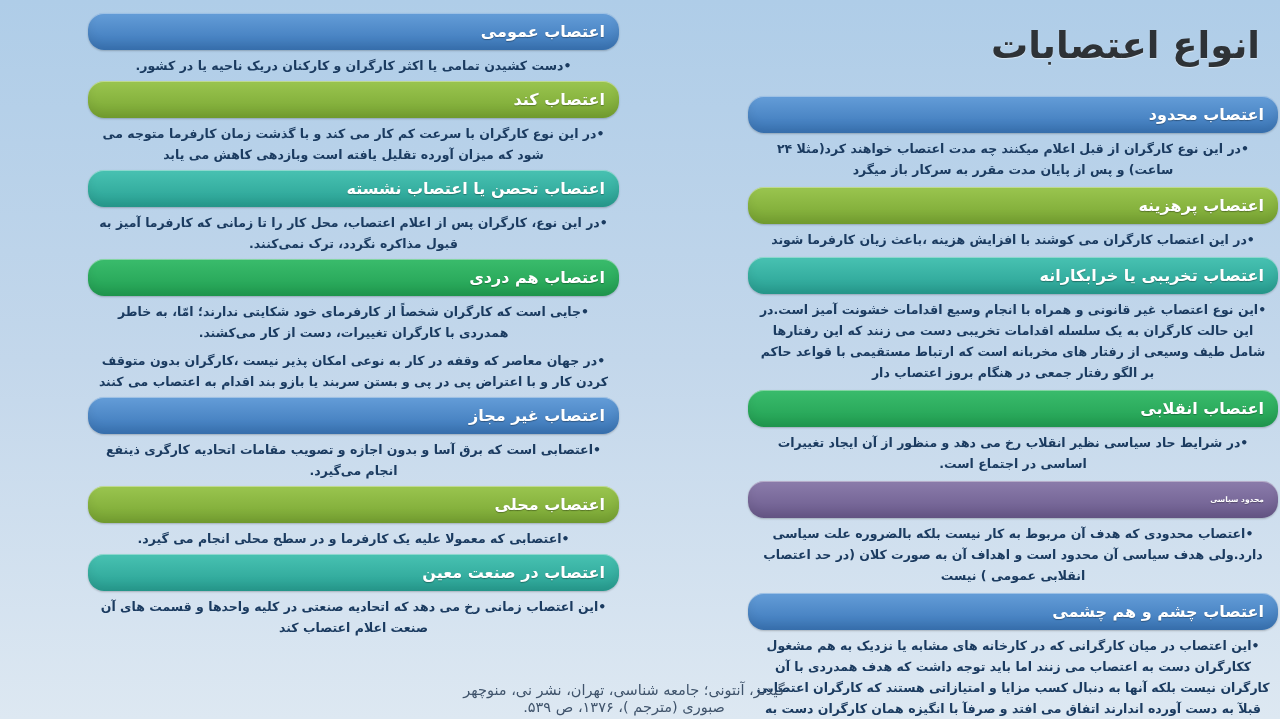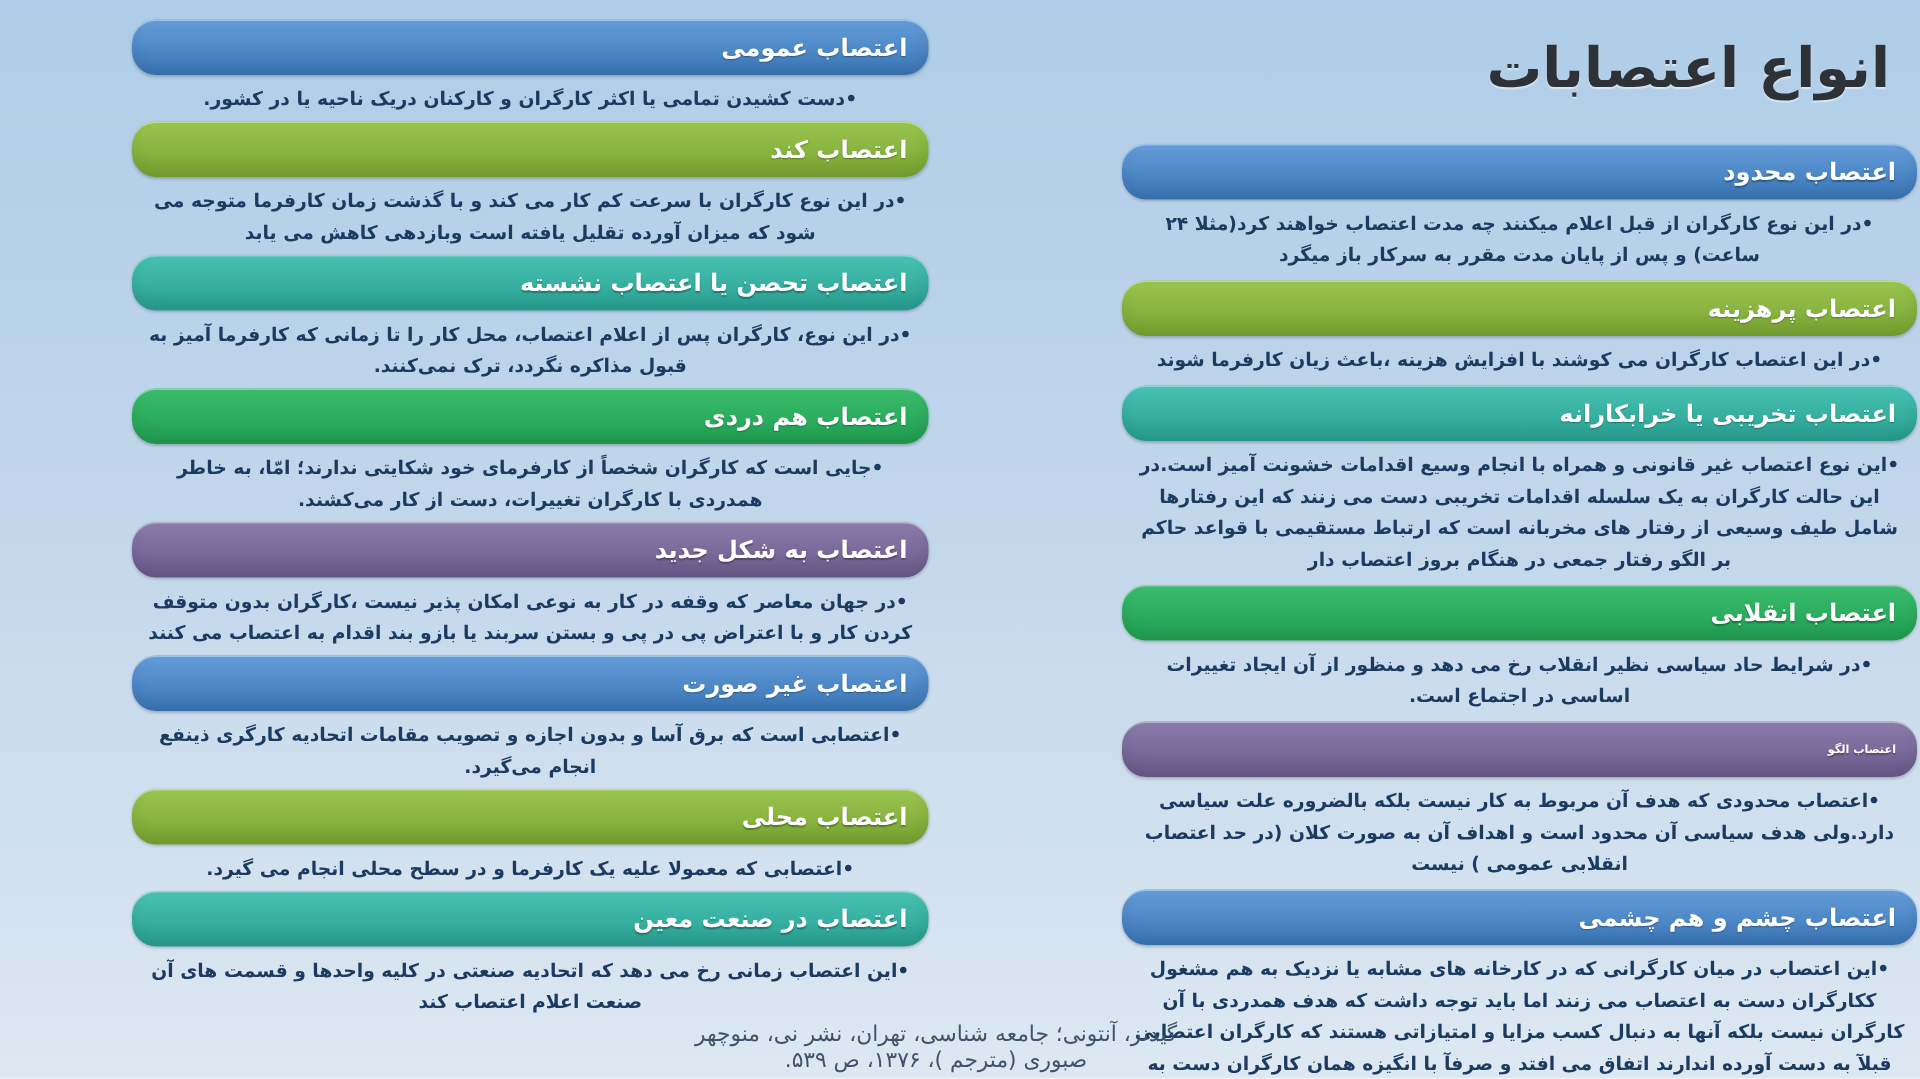--- a/index.html
+++ b/index.html
@@ -73,28 +73,25 @@
       </div>
       <div class="desc">•در این نوع، کارگران پس از اعلام اعتصاب، محل کار را تا زمانی که کارفرما آمیز به قبول مذاکره نگردد، ترک نمی‌کنند.</div>
     </div>
     <div class="item">
       <div class="bar bar-green">
         <span class="bar-label">اعتصاب هم دردی</span>
       </div>
       <div class="desc">•جایی است که کارگران شخصاً از کارفرمای خود شکایتی ندارند؛ امّا، به خاطر همدردی با کارگران تغییرات، دست از کار می‌کشند.</div>
     </div>
     <div class="item">
-      <div class="bar bar-purple">
-        <span class="bar-label">اعتصاب به شکل جدید</span>
-      </div>
       <div class="desc">•در جهان معاصر که وقفه در کار به نوعی امکان پذیر نیست ،کارگران بدون متوقف کردن کار و با اعتراض پی در پی و بستن سربند یا بازو بند اقدام به  اعتصاب می کنند</div>
     </div>
     <div class="item">
       <div class="bar bar-blue">
-        <span class="bar-label">اعتصاب غیر صورت</span>
+        <span class="bar-label">اعتصاب غیر مجاز</span>
       </div>
       <div class="desc">•اعتصابی است که برق آسا و بدون اجازه و تصویب مقامات اتحادیه کارگری ذینفع انجام می‌گیرد.</div>
     </div>
     <div class="item">
       <div class="bar bar-olive">
         <span class="bar-label">اعتصاب محلی</span>
       </div>
       <div class="desc">•اعتصابی که معمولا علیه یک کارفرما و در سطح محلی انجام می گیرد.</div>
     </div>
     <div class="item">
@@ -124,21 +121,21 @@
       <div class="desc">•این نوع اعتصاب غیر قانونی و همراه با انجام وسیع اقدامات خشونت آمیز است.در این حالت کارگران به یک سلسله اقدامات تخریبی دست می زنند که این رفتارها شامل طیف وسیعی از رفتار های مخربانه است که ارتباط مستقیمی با قواعد حاکم بر الگو رفتار جمعی در هنگام بروز اعتصاب دار</div>
     </div>
     <div class="item">
       <div class="bar bar-green">
         <span class="bar-label">اعتصاب انقلابی</span>
       </div>
       <div class="desc">•در شرایط حاد سیاسی نظیر انقلاب رخ می دهد و منظور از آن ایجاد تغییرات اساسی در اجتماع است.</div>
     </div>
     <div class="item">
       <div class="bar bar-purple small">
-        <span class="bar-label">اعتصاب الگو</span>
+        <span class="bar-label">محدود سیاسی</span>
       </div>
       <div class="desc">•اعتصاب محدودی که هدف آن مربوط به کار نیست بلکه بالضروره علت سیاسی دارد.ولی هدف سیاسی آن محدود است و اهداف آن به صورت کلان (در حد اعتصاب انقلابی عمومی ) نیست</div>
     </div>
     <div class="item">
       <div class="bar bar-blue">
         <span class="bar-label">اعتصاب چشم و هم چشمی</span>
       </div>
       <div class="desc">•این اعتصاب در میان کارگرانی که در کارخانه های مشابه یا نزدیک به هم مشغول ککارگران دست به اعتصاب می زنند اما باید توجه داشت که هدف همدردی با آن کارگران نیست بلکه آنها به دنبال کسب مزایا و امتیازاتی هستند که کارگران اعتصابی قبلآ به دست آورده اندارند اتفاق می افتد و صرفآ با انگیزه همان کارگران دست به اعتصاب می زنند اما باید توجه داشت که هدف همدردی با آن کارگران نیست بلکه آنها به دنبال کسب مزایا و امتیازاتی هستند که کارگران اعتصابی قبلآ به دست آورده اند</div>
     </div>
   </div>

